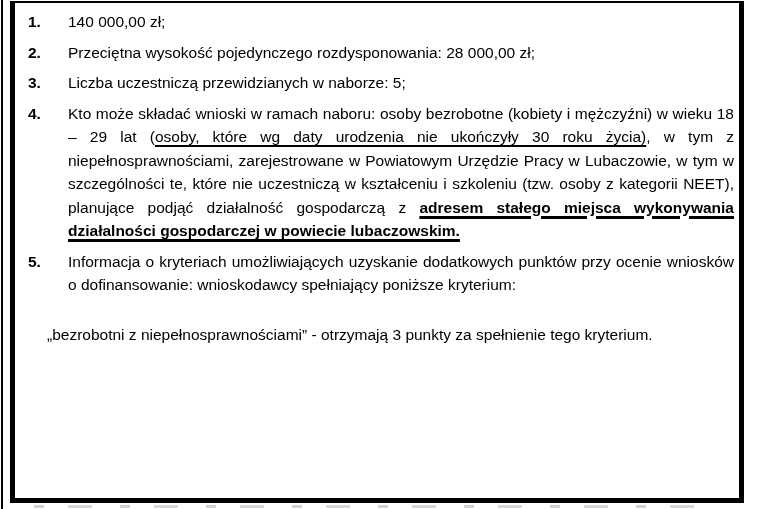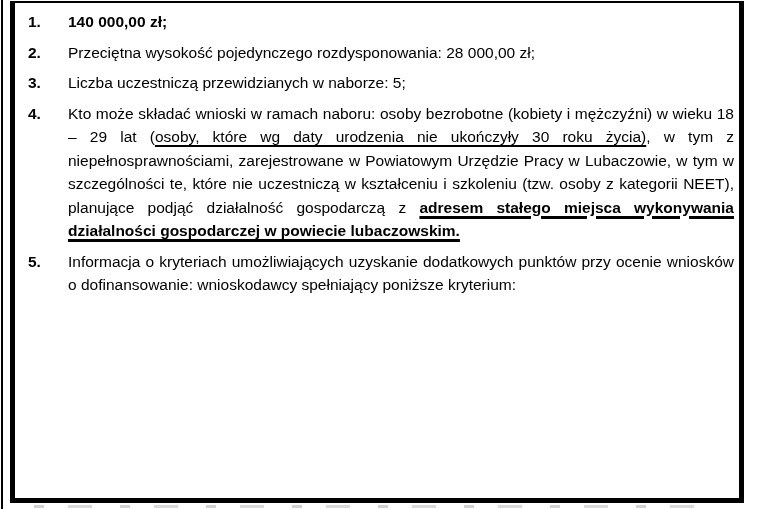--- a/index.html
+++ b/index.html
@@ -34,21 +34,21 @@
   }
   .item-text {
     flex: 1 1 auto; text-align: justify; padding-right: 5px;
   }
   .seg { }
   .b  { font-weight: normal; }
   .u  { text-decoration: underline; text-decoration-thickness: 1.5px; text-underline-offset: 3px; }
   .bu { font-weight: bold; text-decoration: underline; text-decoration-thickness: 2.5px; text-underline-offset: 3px; }
   
   .jfull { display: block; text-align-last: justify; }
-  .block-b { display: block; font-weight: bold; text-align: left; }
+  .block-b { display: block; font-weight: normal; text-align: left; }
   .criterion {
     margin: 26px 0 0 0;
     padding-left: 24px; padding-right: 48px;
     font-size: 15.5px; line-height: 23.5px;
     text-align: left;
   }
   .footnote {
     margin: 12px 0 0 -4px;
     padding-right: 18px;
     font-style: italic;
@@ -103,17 +103,20 @@
 
     <div class="list-item">
       <span class="item-num">5.</span>
       <span class="item-text">
         <span class="seg">Informacja o kryteriach umożliwiających uzyskanie dodatkowych punktów przy ocenie wniosków o dofinansowanie: wnioskodawcy spełniający poniższe kryterium:</span>
       </span>
     </div>
 
   </div>
 
+  <p class="criterion">
+    <span class="seg b">„bezrobotni z niepełnosprawnościami”</span><span class="seg"> - otrzymają 3 punkty za spełnienie tego kryterium.</span>
+  </p>
 
 
 </div>
 
 <div class="cropped-row-remnant"></div>
 
 </body></html>

